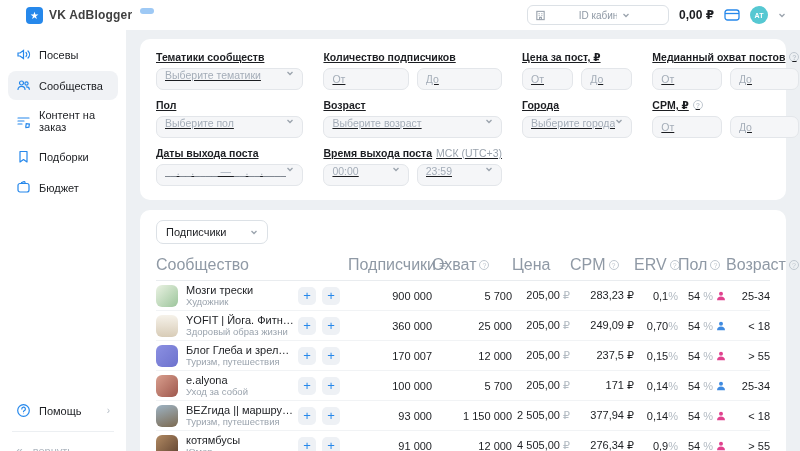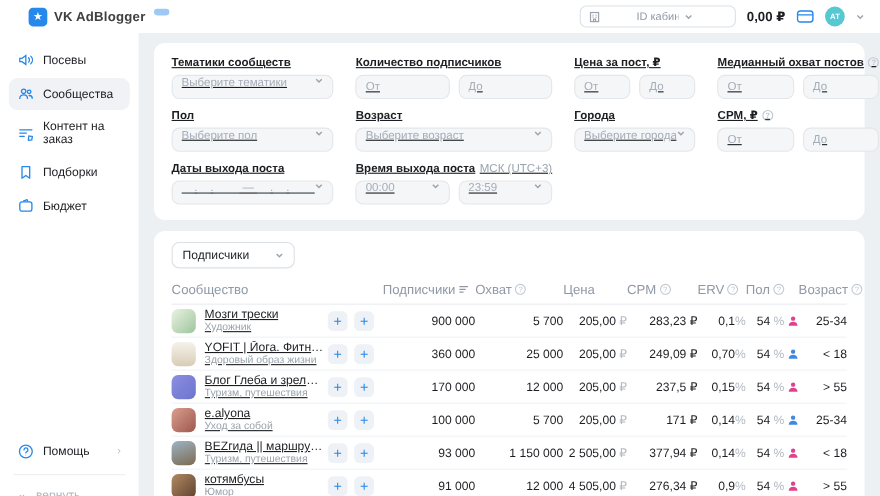--- a/index.html
+++ b/index.html
@@ -52,33 +52,33 @@
   .time-pair .select { flex:1; color:#a4adb8; }
 
   
   .table-card { margin:10px 14px 0 14px; padding:10px 16px 8px; flex:1; display:flex; flex-direction:column; min-height:0; }
   .table-top { display:flex; align-items:center; justify-content:space-between; margin-bottom:6px; }
   .search-box { width:375px; height:22px; background:#f4f5f7; border-radius:7px; display:flex; align-items:center; gap:6px; padding:0 8px; color:#9aa3ad; }
   .search-box input { border:none; background:transparent; outline:none; flex:1; font-size:10.5px; font-family:inherit; color:#1c1e22; }
   .sort-select { width:112px; height:24px; border:1px solid #dce1e6; border-radius:7px; background:#fff; display:flex; align-items:center; justify-content:space-between; padding:0 9px; font-size:11px; color:#1c1e22; cursor:pointer; }
 
   .tgrid { display:grid; grid-template-columns:minmax(0,1fr) 54px 84px 80px 58px 64px 44px 48px 44px; align-items:center; }
-  .thead { color:#8f99a5; font-size:12px; padding:6px 0; border-bottom:1px solid #e9ecef; }
+  .thead { color:#8f99a5; font-size:16px; padding:6px 0; border-bottom:1px solid #e9ecef; }
   .th { display:flex; align-items:center; gap:3px; white-space:nowrap; }
   .th.first { justify-content:flex-start; }
   .help-circle { width:10px; height:10px; border:1px solid #c0c8d0; border-radius:50%; color:#c0c8d0; font-size:7px; display:inline-flex; align-items:center; justify-content:center; flex:none; }
   .help-circle::after { content:"?"; }
   .sort-icon { color:#8f99a5; }
 
   .tbody { flex:1; min-height:0; }
   .trow { padding:3px 0; border-bottom:1px solid #f1f3f5; }
   .trow:last-child { border-bottom:none; }
   .cell-num { text-align:right; font-size:11px; color:#1c1e22; white-space:nowrap; }
   .unit { color:#b2bac2; }
-  .comm { display:flex; align-items:flex-end; gap:8px; min-width:0;text-decoration:underline; }
+  .comm { display:flex; align-items:flex-end; gap:8px; min-width:0; }
   .comm-avatar { width:22px; height:22px; border-radius:6px; flex:none; }
   .comm-texts { min-width:0; }
   .comm-name { font-size:11px; color:#1c1e22; white-space:nowrap; overflow:hidden; text-overflow:ellipsis; }
   .comm-cat { font-size:9.5px; color:#9aa3ad; white-space:nowrap; overflow:hidden; text-overflow:ellipsis; }
   .addbtns { display:flex; gap:6px; justify-content:flex-start; padding-left:4px; }
   .addbtn { width:18px; height:18px; border-radius:5px; background:#eef1f5; color:#2688eb; font-size:13px; line-height:16px; text-align:center; cursor:pointer; border:none; font-family:inherit; }
   .gender-cell { display:flex; align-items:center; justify-content:flex-end; gap:3px; font-size:11px; }
   .gicon { width:10px; height:10px; flex:none; }
 
   .hscroll { height:5px; background:#f1f2f4; border-radius:3px; margin:6px 2px 2px; position:relative; }
@@ -430,21 +430,21 @@
       <div class="comm-avatar" style="background:linear-gradient(135deg,#8b90e2,#6d72cd)"></div>
       <div class="comm-texts">
         <div class="comm-name">Блог Глеба и зрелищ...</div>
         <div class="comm-cat">Туризм, путешествия</div>
       </div>
     </div>
     <div class="addbtns">
       <button class="addbtn">+</button>
       <button class="addbtn">+</button>
     </div>
-    <div class="cell-num">170 000</div>
+    <div class="cell-num">170 007</div>
     <div class="cell-num">12 000</div>
     <div class="cell-num"><span>205,00</span> <span class="unit">₽</span></div>
     <div class="cell-num">237,5 ₽</div>
     <div class="cell-num"><span>0,15</span><span class="unit">%</span></div>
     <div class="gender-cell">
       <span>54</span>
               <span class="unit">%</span>
       <svg class="gicon" viewBox="0 0 12 12" fill="#e0418e">
                 <circle cx="6" cy="3.2" r="2.4"></circle>
                 <path d="M1.2 11c0-2.7 2.1-4.3 4.8-4.3s4.8 1.6 4.8 4.3z"></path>

